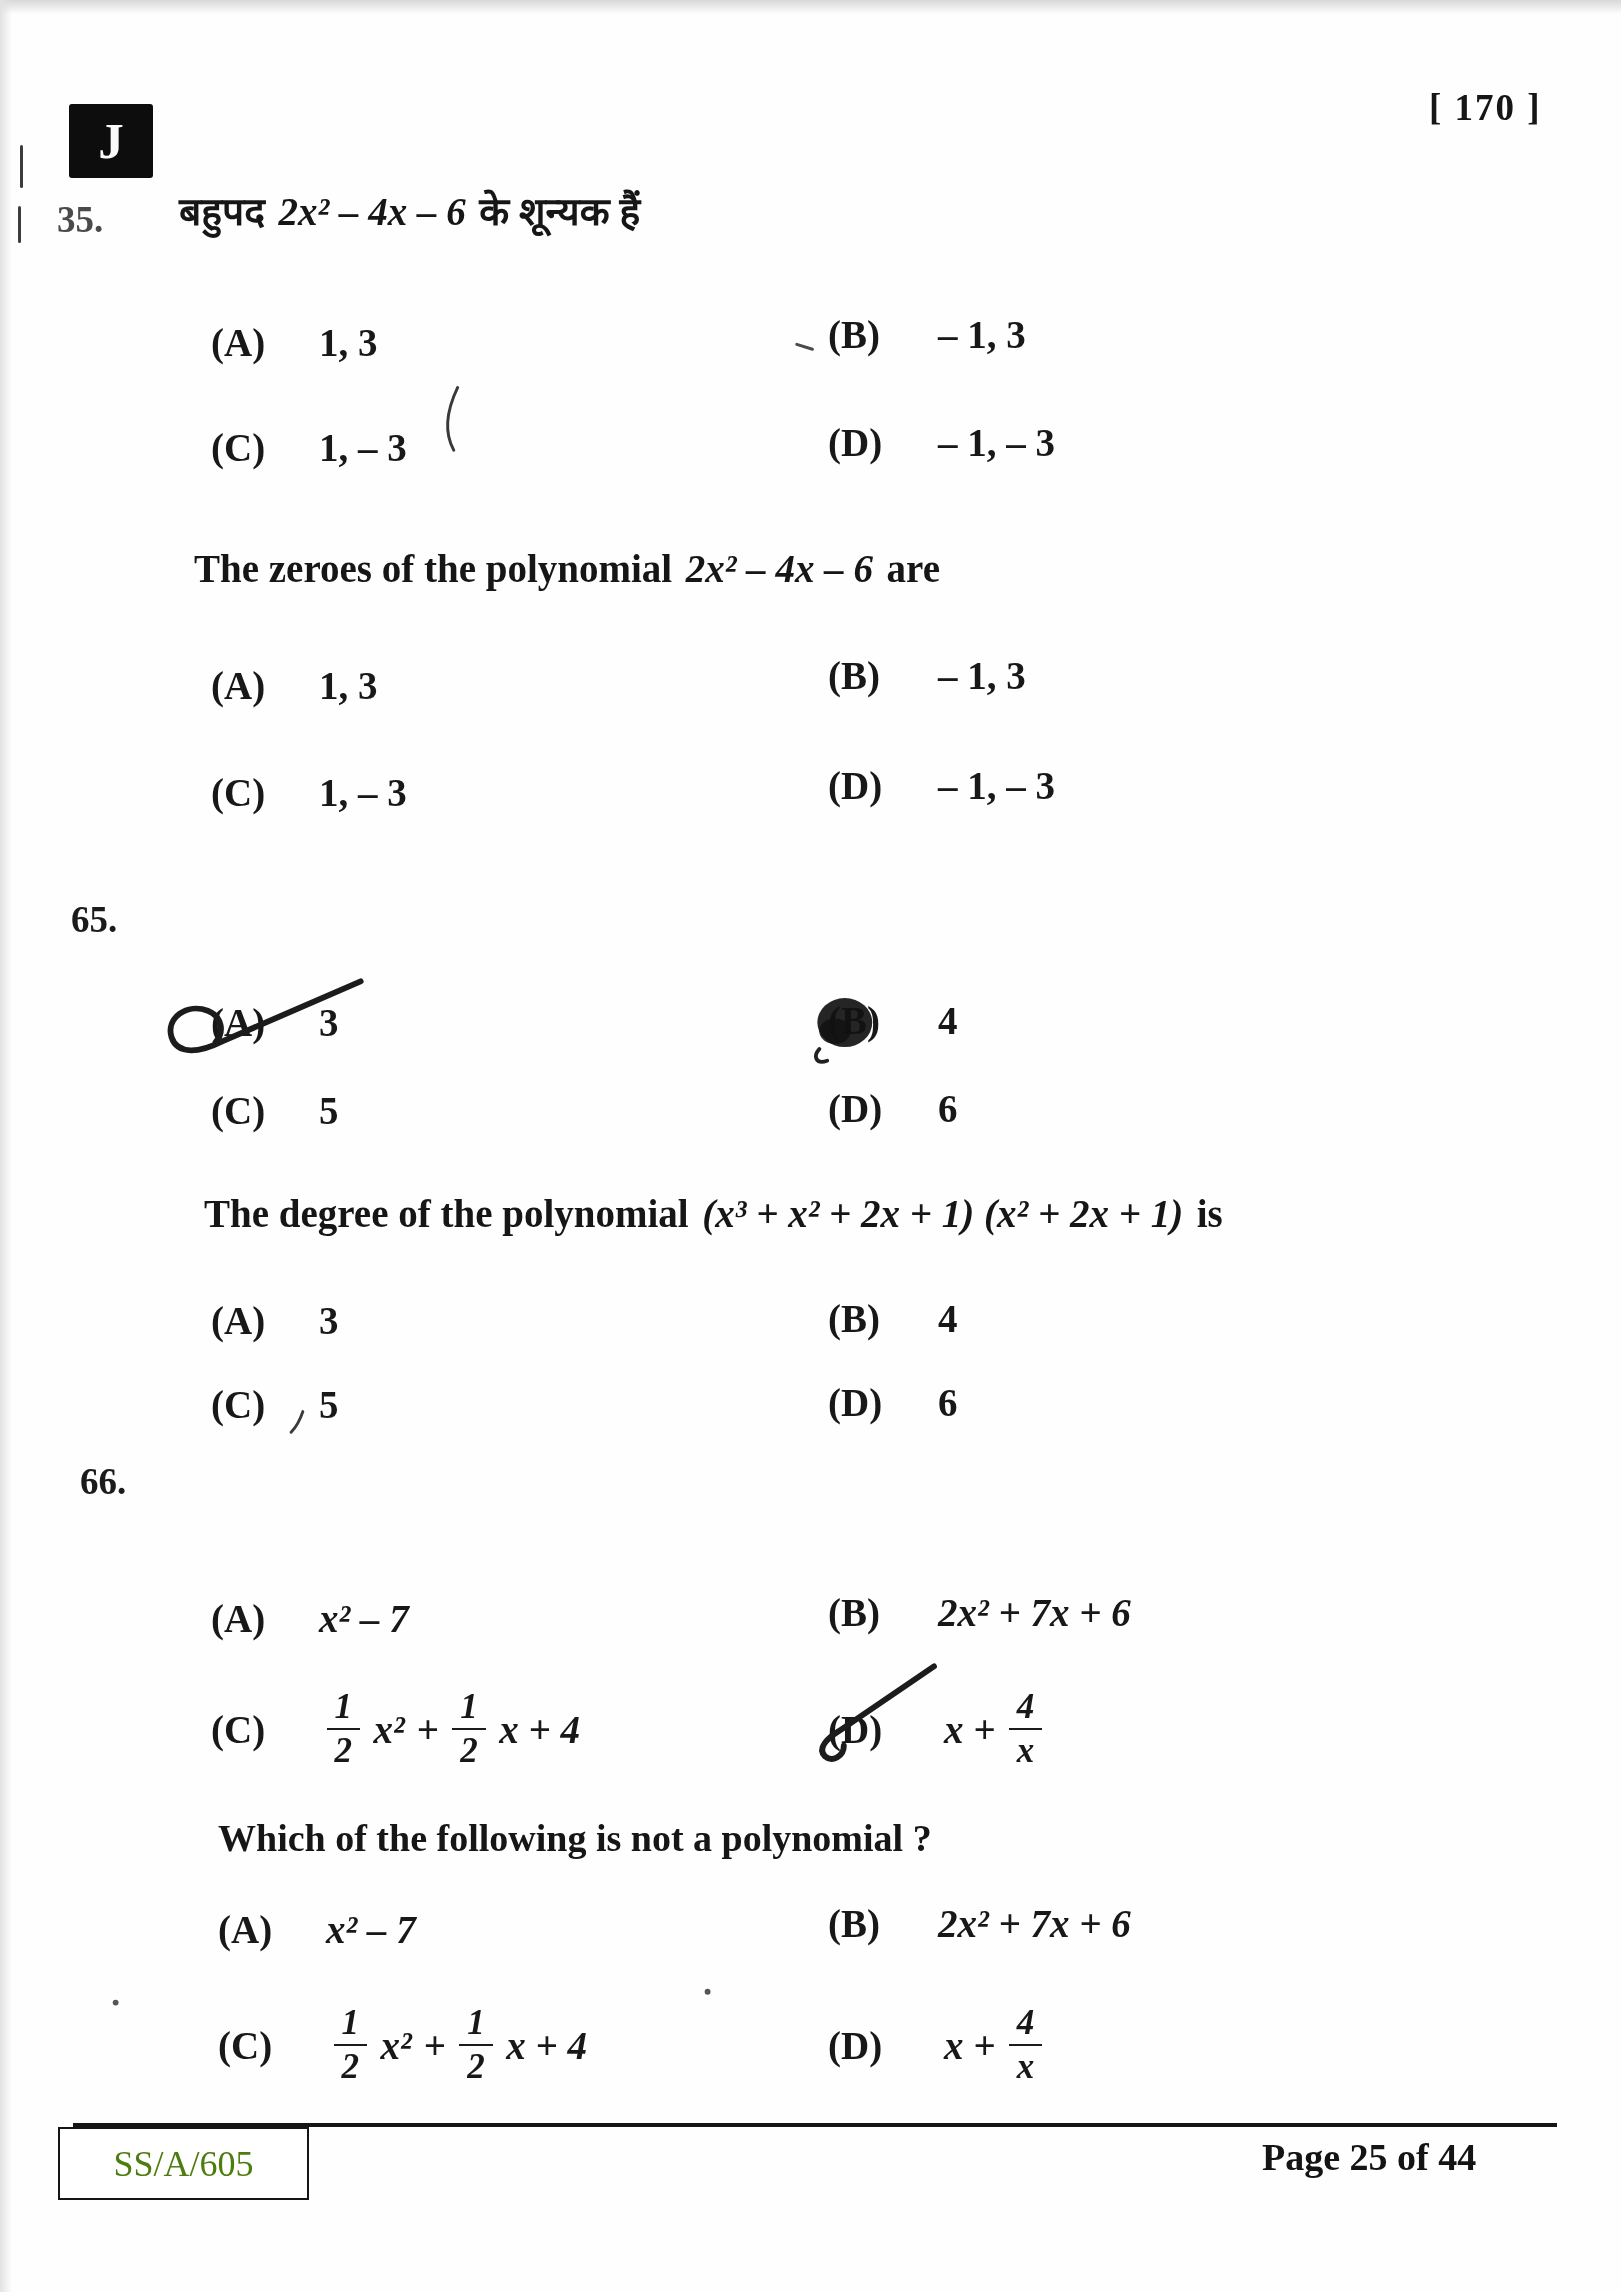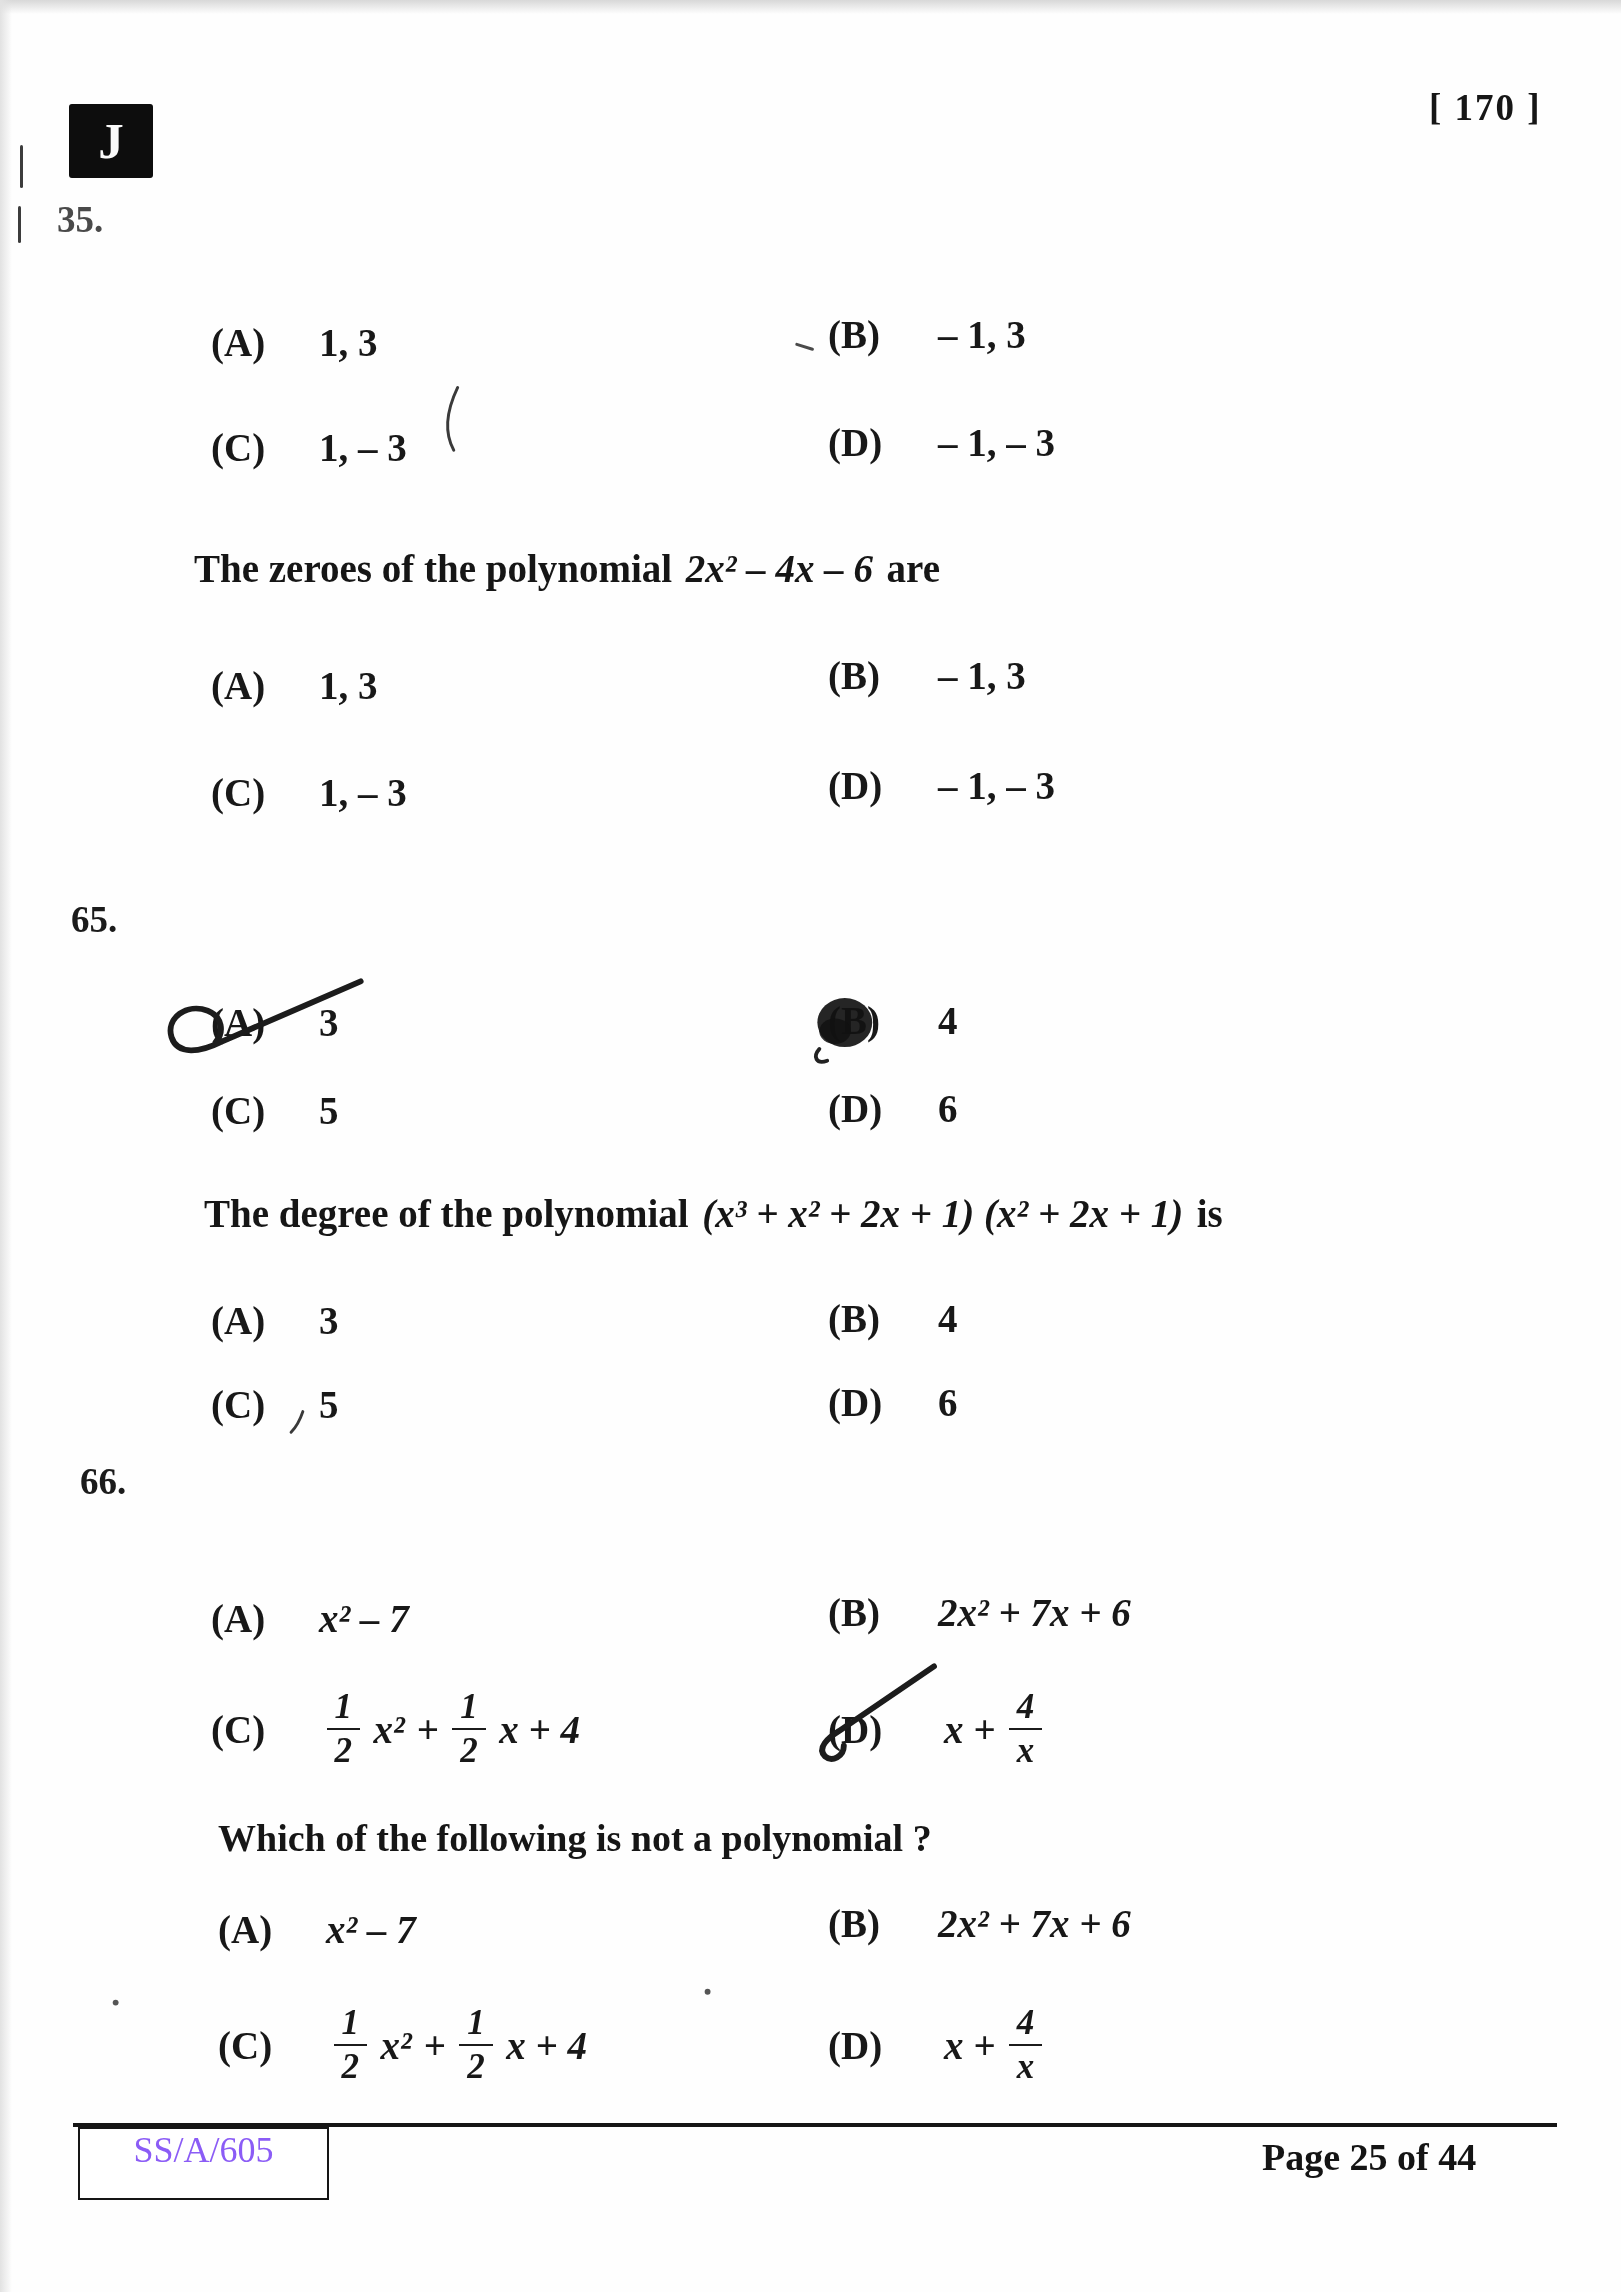--- a/index.html
+++ b/index.html
@@ -37,41 +37,46 @@
   .fracrow{position:absolute;display:flex;align-items:center;
     font-size:39px;font-weight:700;height:127px;white-space:nowrap;color:#181818;}
   .fracrow .lab{display:inline-block;width:108px;font-style:normal;}
   .fracrow.col2 .lab{width:110px;}
   .frac{display:inline-flex;flex-direction:column;align-items:center;
     vertical-align:middle;margin:0 7.8px;font-size:35px;line-height:1.05;font-style:italic;}
   .frac .num{display:block;padding:0 7.8px 2px 7.8px;border-bottom:2.9px solid #1b1b1b;}
   .frac .den{display:block;padding-top:2.9px;}
   .mjoin{font-style:italic;padding:0 5.9px;}
   .footer-line{position:absolute;left:73px;top:2123px;width:1484px;height:3.9px;background:#151515;}
-  .footer-box{position:absolute;left:78px;top:2127px;width:247px;height:69px;
+  .footer-box{position:absolute;left:58px;top:2127px;width:247px;height:69px;
     border:2.9px solid #151515;background:#fff;
-    display:flex;align-items:flex-start;justify-content:center;
-    font-size:36px;font-weight:400;color:#8b5cf6;}
+    display:flex;align-items:center;justify-content:center;
+    font-size:36px;font-weight:400;color:#4d7c0f;}
   .footer-page{position:absolute;left:1262px;top:2135px;font-size:38px;font-weight:700;color:#141414;}
   .pen{position:absolute;left:0;top:0;pointer-events:none;z-index:5;}
 </style>
 </head>
 <body>
 
 <div class="sheet">
   <div class="edge-top"></div>
   <div class="edge-left"></div>
 
   <div class="tick" style="left:19.6px;top:145px;width:3.9px;height:43px;"></div>
   <div class="tick" style="left:17.6px;top:206px;width:3.9px;height:37px;"></div>
 
   <div class="badge">J</div>
   <div class="corner-ref">[ 170 ]</div>
 
   <div class="qnum" style="left:57px;top:198px;color:#4a4a4a;">35.</div>
+  <div class="q-stem" style="left:179px;top:188px;">
+    <span>बहुपद</span>
+    <span class="math">2x² – 4x – 6</span>
+    <span>के शून्यक हैं</span>
+  </div>
 
   <div class="opt" style="left:211px;top:320px;">
     <span class="lab">(A)</span><span class="val">1, 3</span>
   </div>
   <div class="opt col2" style="left:828px;top:312px;">
     <span class="lab">(B)</span><span class="val">– 1, 3</span>
   </div>
   <div class="opt" style="left:211px;top:425px;">
     <span class="lab">(C)</span><span class="val">1, – 3</span>
   </div>

